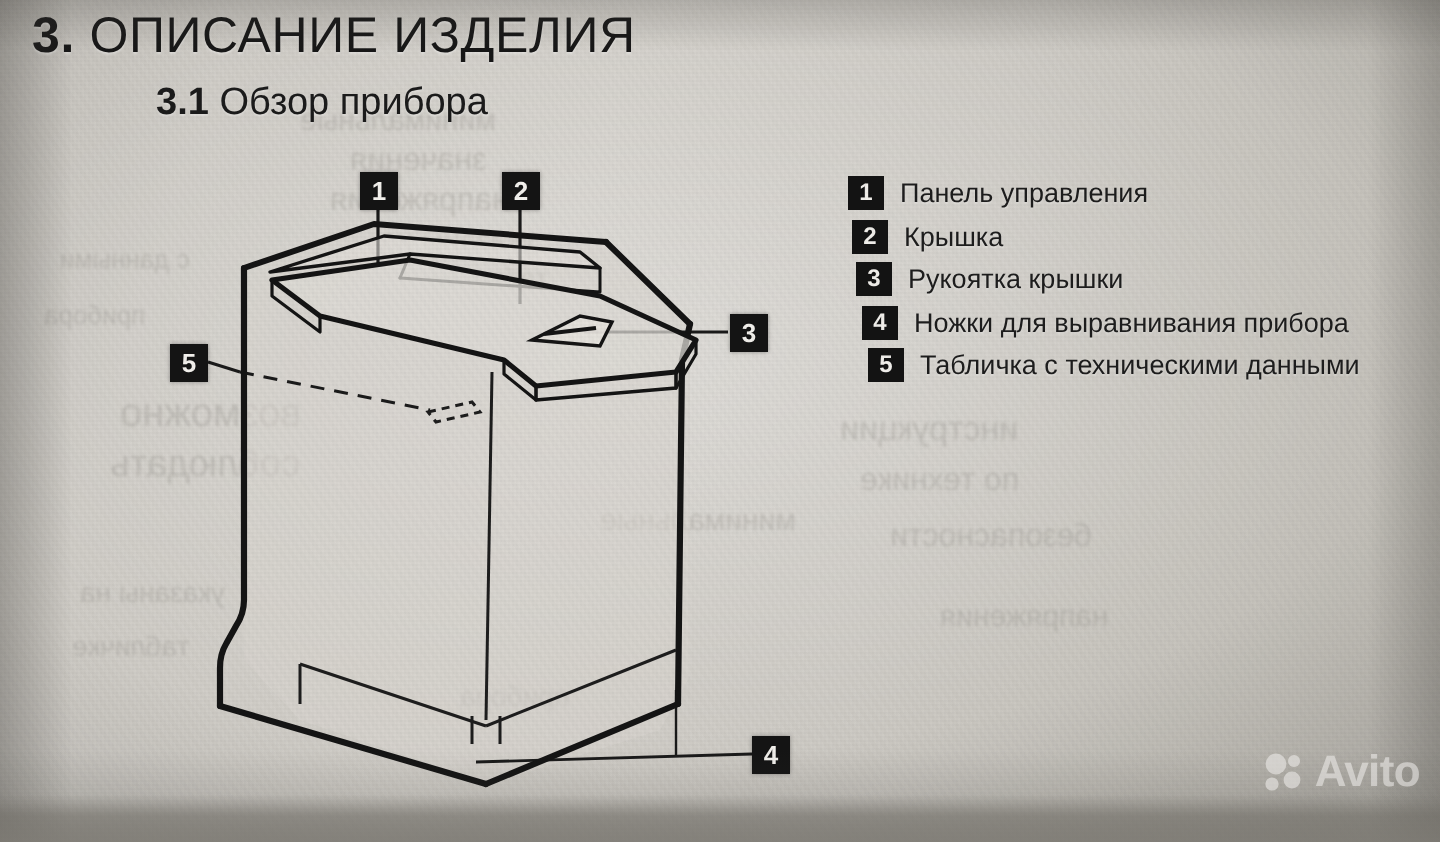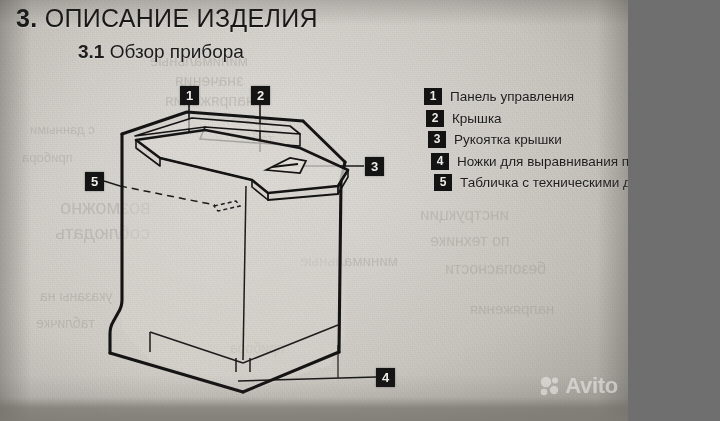--- a/index.html
+++ b/index.html
@@ -3,21 +3,21 @@
 <meta charset="utf-8">
 <title>Описание изделия</title>
 <style>
   html, body {
     margin: 0;
     padding: 0;
     background: #6f6f6f;
   }
   #page {
     position: relative;
-    width: 628px;
+    width: 720px;
     height: 421px;
     overflow: hidden;
     font-family: "Liberation Sans", sans-serif;
     background: #c9c6c0;
   }
 
   
   .paper {
     position: absolute;
     inset: 0;

